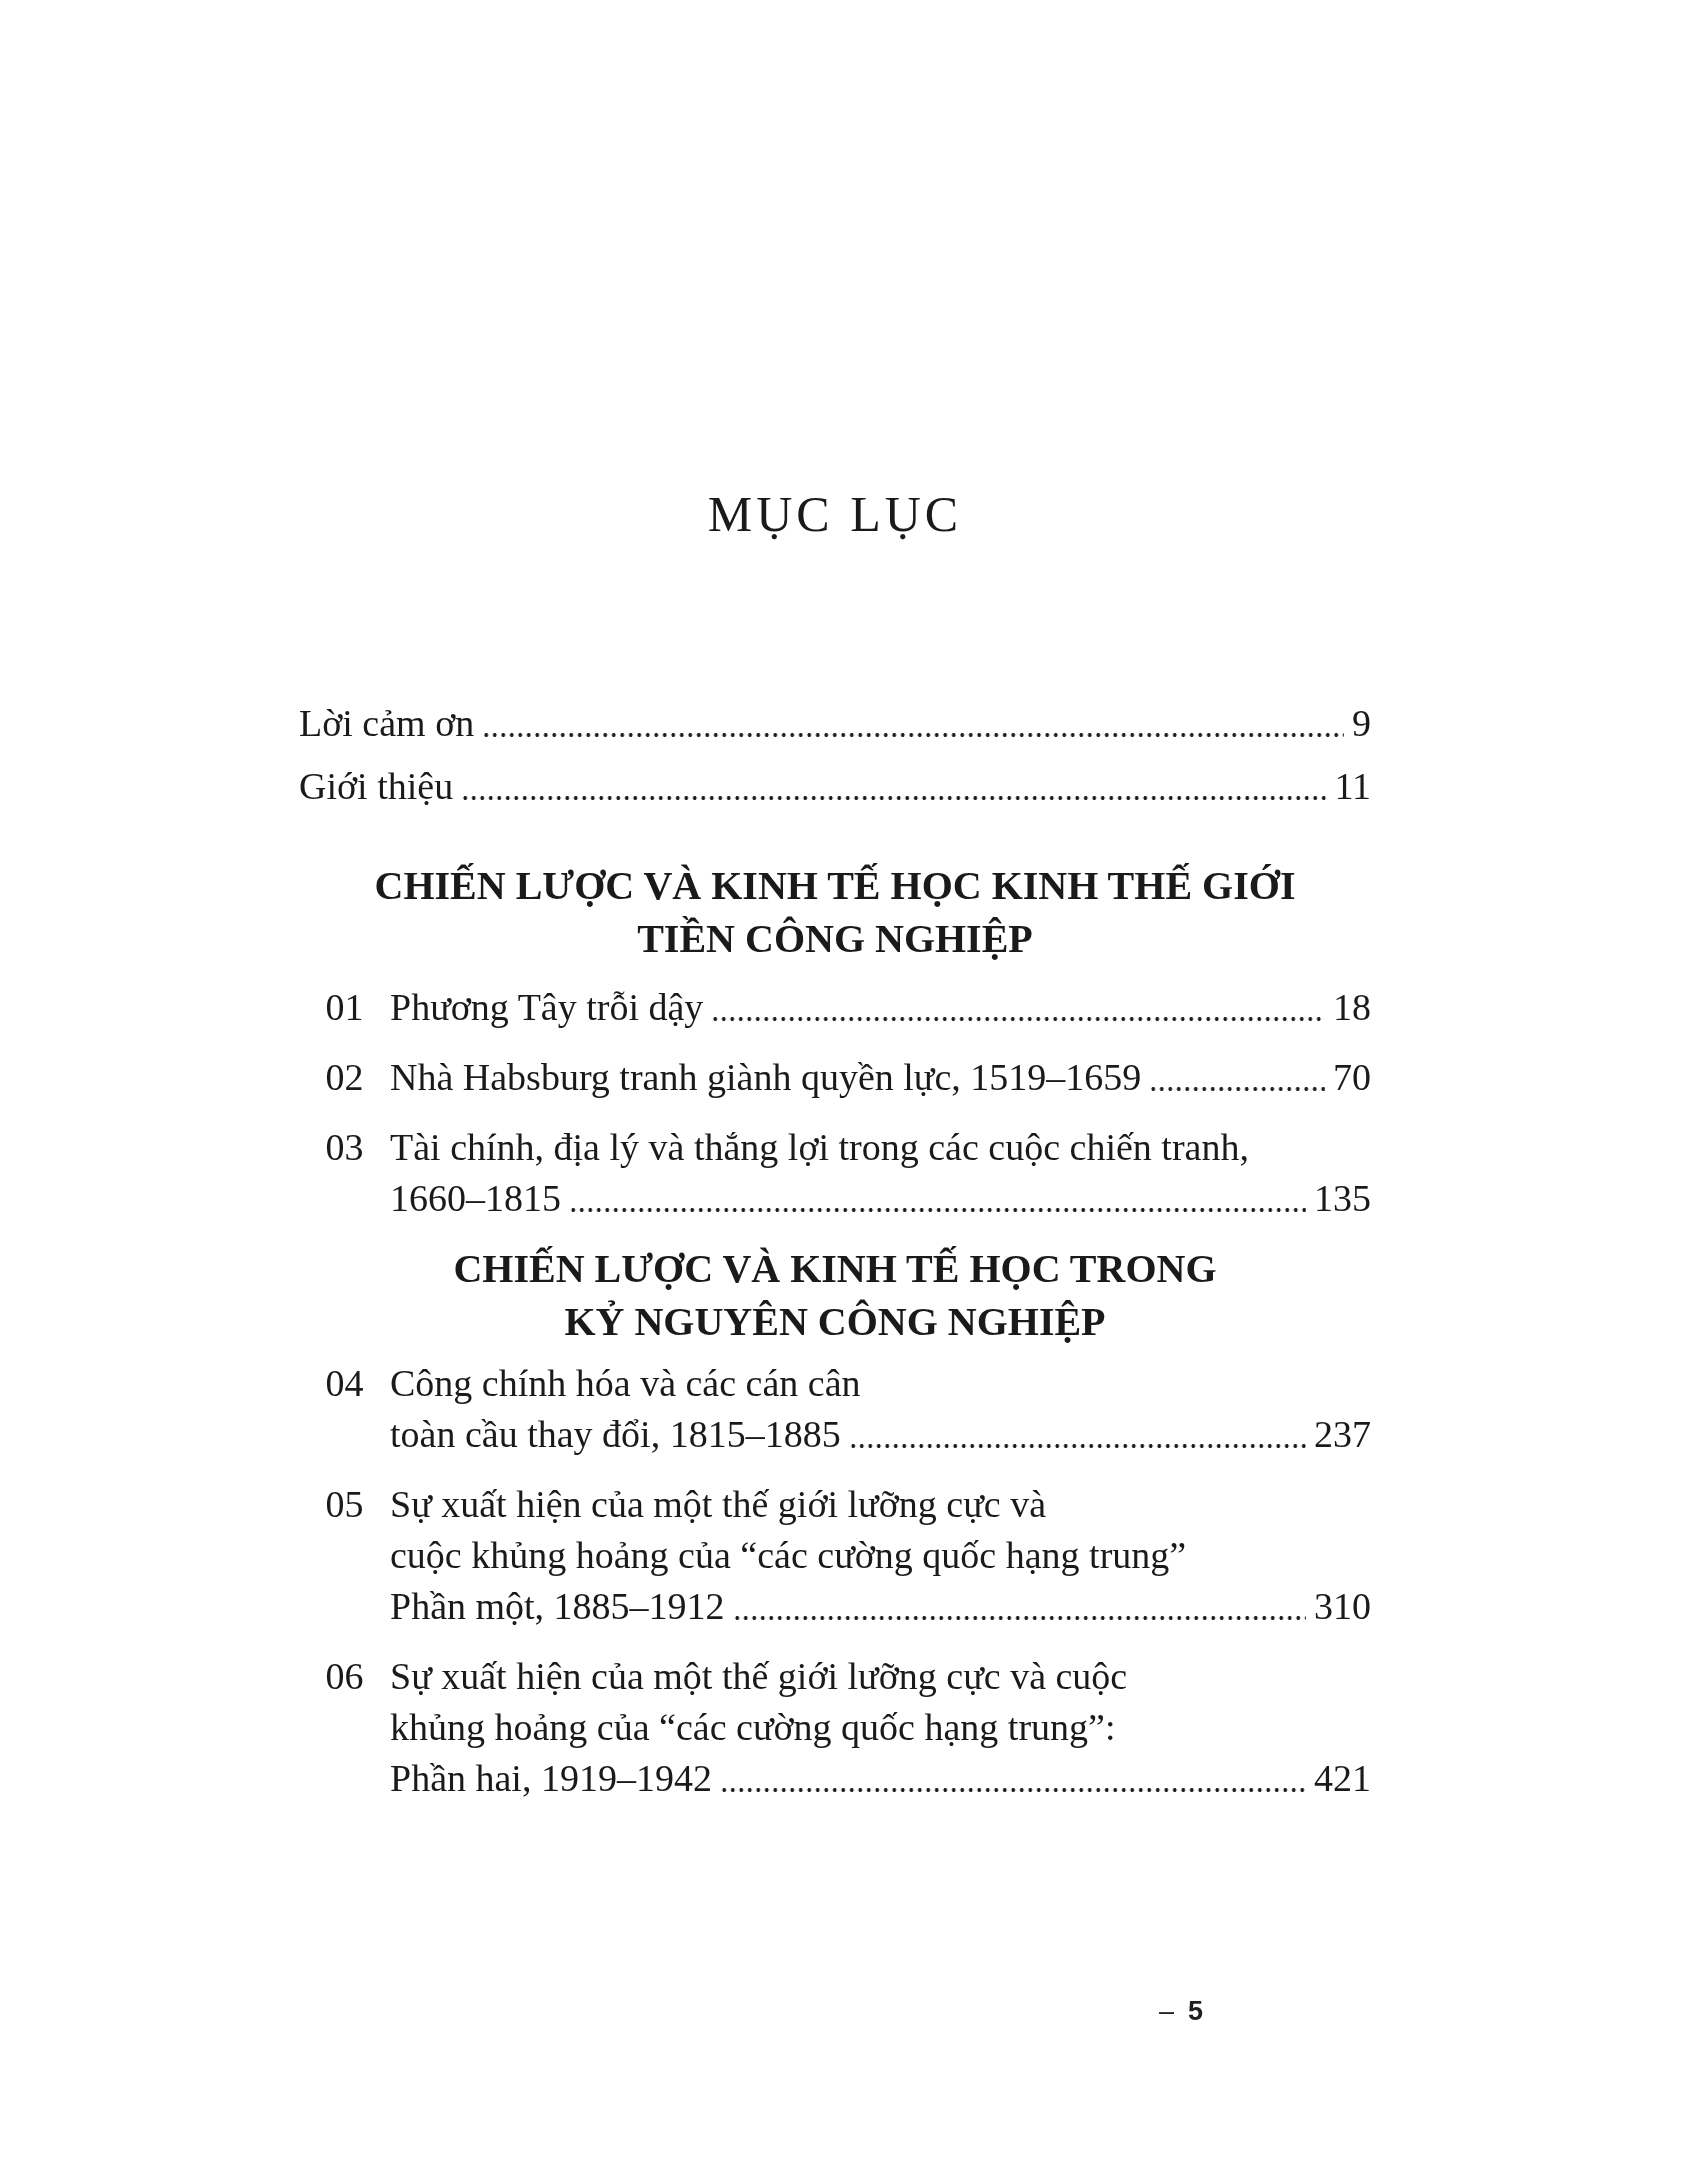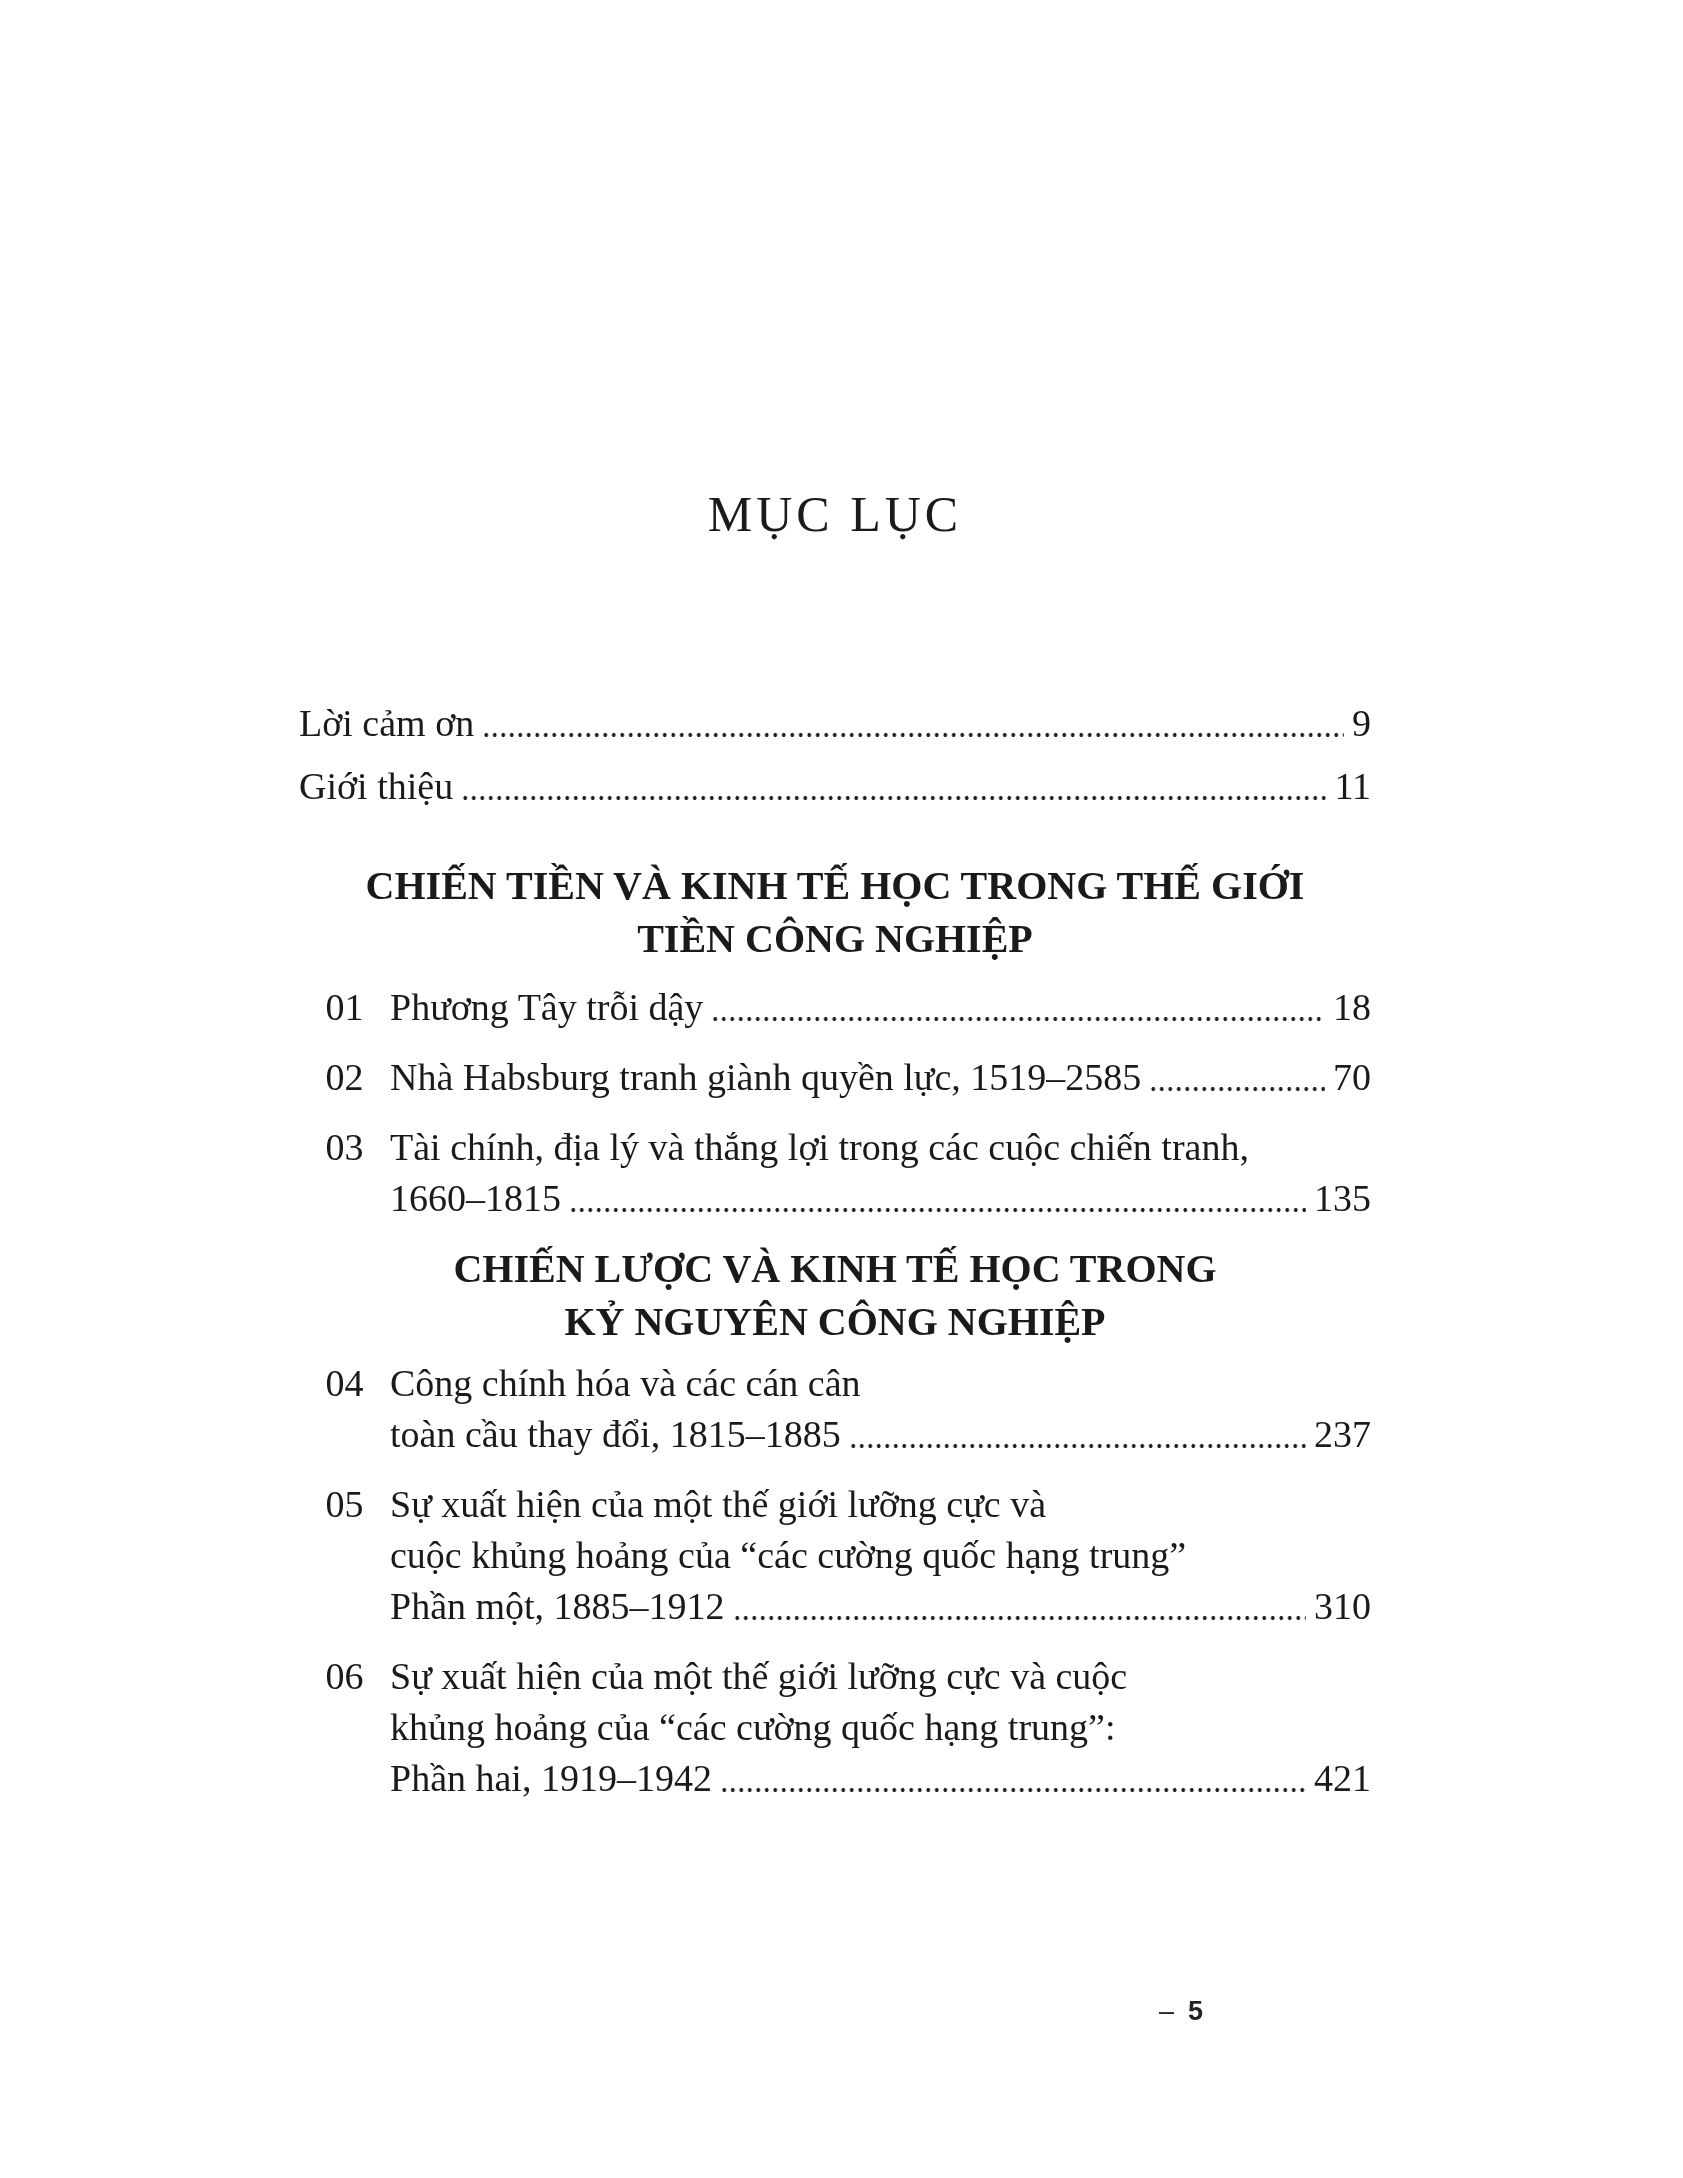--- a/index.html
+++ b/index.html
@@ -102,41 +102,41 @@
       </div>
       <div class="row">
         <span class="txt">Giới thiệu</span>
         <span class="leader"></span>
         <span class="pnum">11</span>
       </div>
     </div>
 
     <section class="sec sec1">
       <h2 class="sec-heading">
-        <span class="hl">CHIẾN TIỀN VÀ KINH TẾ HỌC TRONG THẾ GIỚI</span>
+        <span class="hl">CHIẾN LƯỢC VÀ KINH TẾ HỌC KINH THẾ GIỚI</span>
         <span class="hl">TIỀN CÔNG NGHIỆP</span>
       </h2>
       <div class="entries">
 
         <div class="entry">
           <span class="num">01</span>
           <div class="ebody">
             <div class="row">
               <span class="txt">Phương Tây trỗi dậy</span>
               <span class="leader"></span>
               <span class="pnum">18</span>
             </div>
           </div>
         </div>
 
         <div class="entry">
           <span class="num">02</span>
           <div class="ebody">
             <div class="row">
-              <span class="txt">Nhà Habsburg tranh giành quyền lực, 1519–2585</span>
+              <span class="txt">Nhà Habsburg tranh giành quyền lực, 1519–1659</span>
               <span class="leader"></span>
               <span class="pnum">70</span>
             </div>
           </div>
         </div>
 
         <div class="entry">
           <span class="num">03</span>
           <div class="ebody">
             <div class="row">

